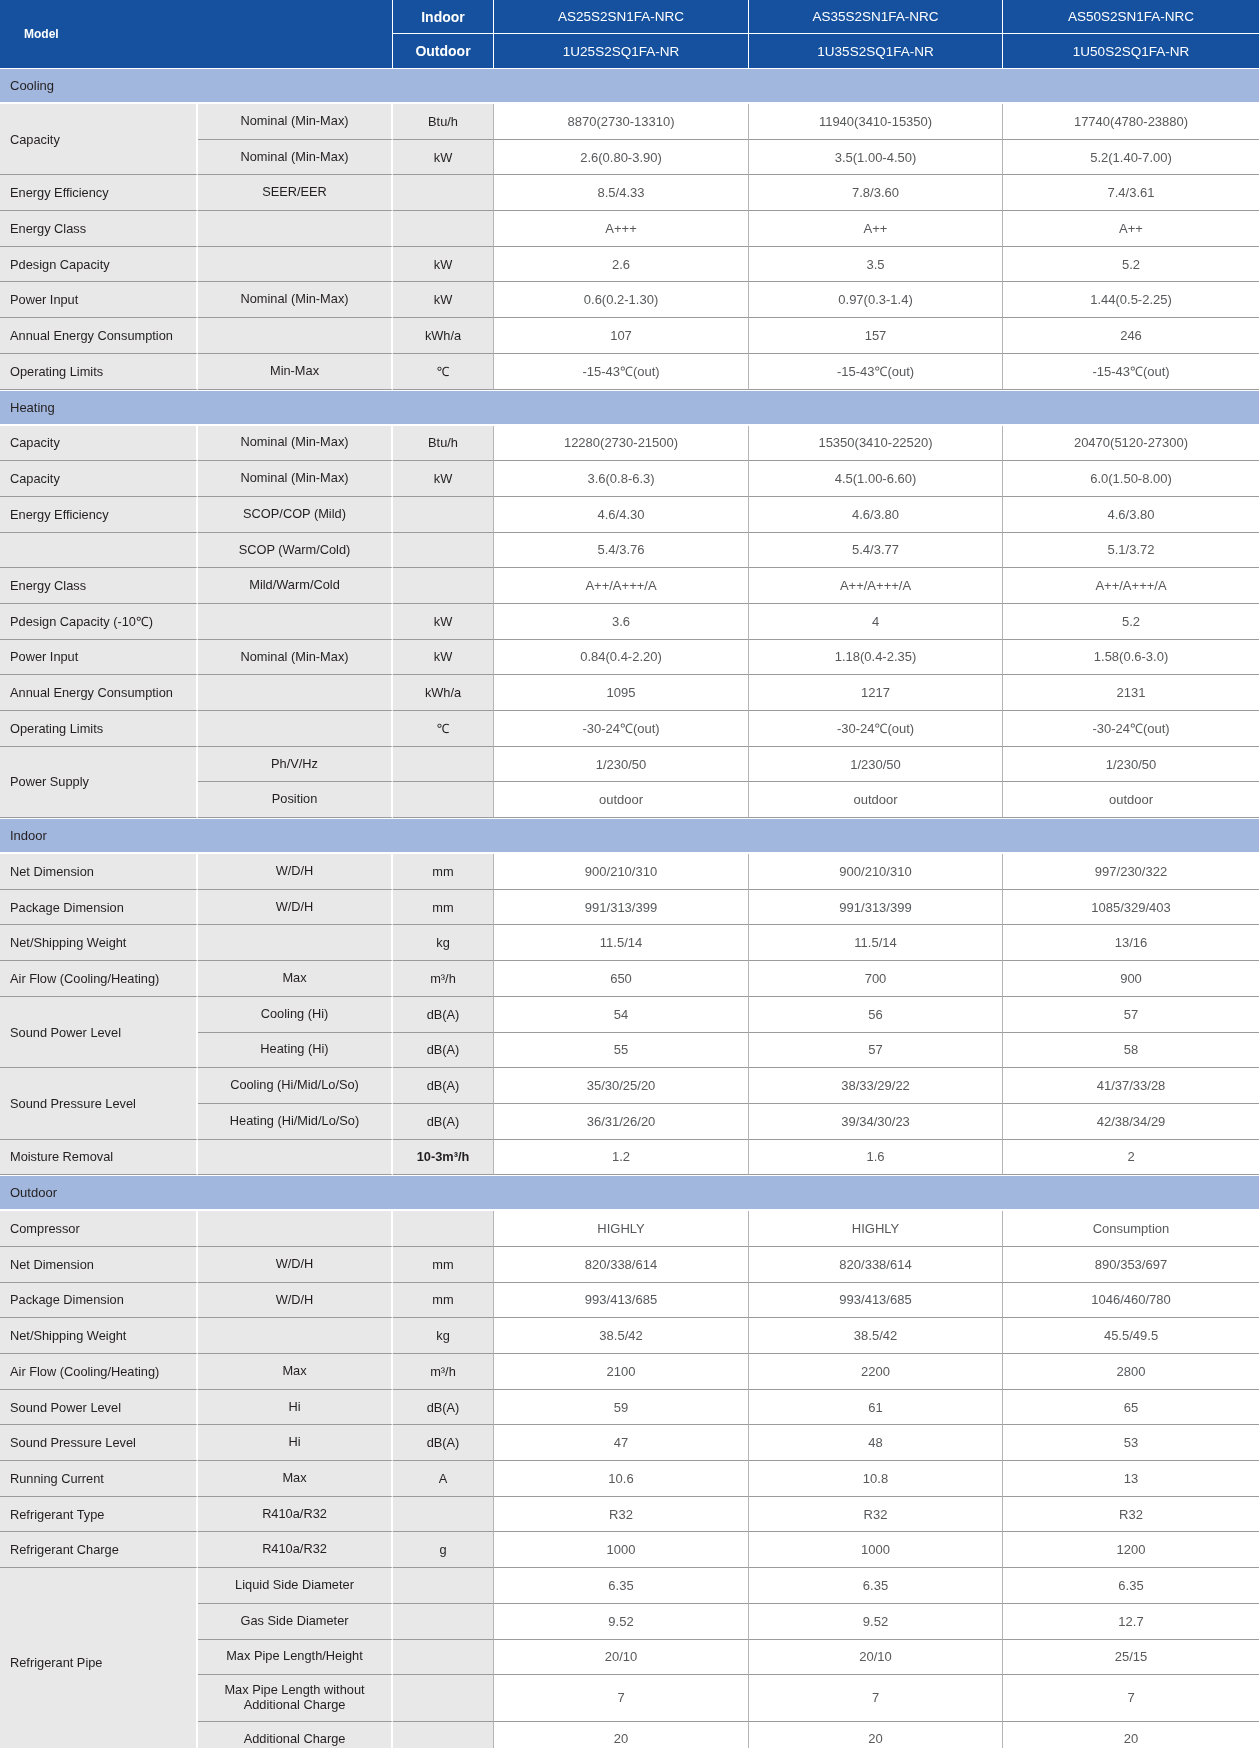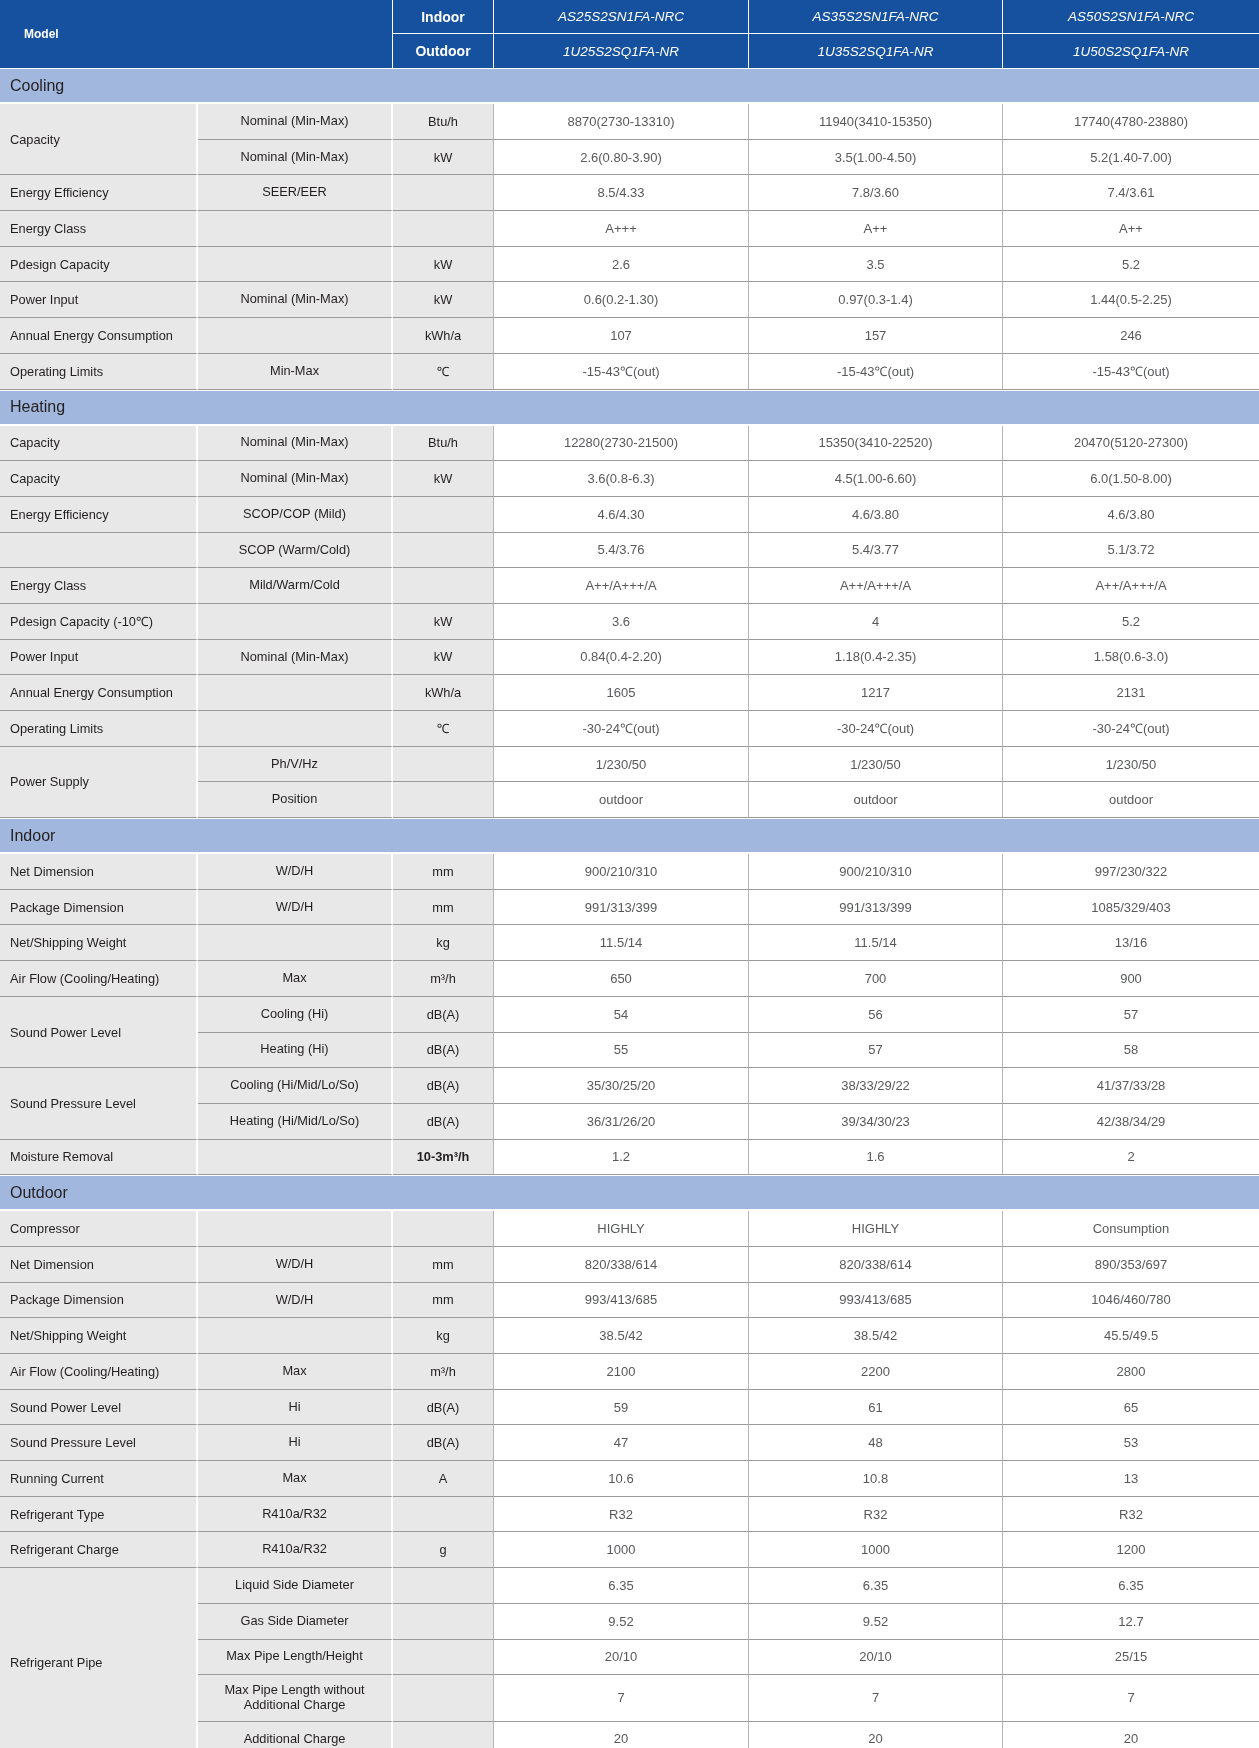--- a/index.html
+++ b/index.html
@@ -42,32 +42,31 @@
   th.h-io{
     text-align:center;
     font-size:14px;
     font-weight:bold;
     border-right:1px solid #fff;
   }
   th.h-m{
     text-align:center;
     font-size:13.5px;
     border-right:1px solid #fff;
-    font-style:italic;
   }
   th.h-last{border-right:none;}
   tr.h-top th.h-io, tr.h-top th.h-m{border-bottom:1px solid #fff;}
 
   
   tbody tr{height:35.7px;}
   tbody tr.secrow{height:36px;}
   td.section{
     background:var(--sec);
     color:var(--labtxt);
-    font-size:16px;
+    font-size:13px;
     text-align:left;
     padding-left:10px;
     vertical-align:middle;
     border-top:1px solid #fff;
     border-bottom:2px solid #fff;
   }
   td.lab, td.sub, td.unit{
     background:var(--lab);
     color:var(--labtxt);
     font-size:12.8px;
@@ -253,21 +252,21 @@
           <td class="sub">Nominal (Min-Max)</td>
           <td class="unit">kW</td>
           <td class="val">0.84(0.4-2.20)</td>
           <td class="val">1.18(0.4-2.35)</td>
           <td class="val last">1.58(0.6-3.0)</td>
         </tr>
         <tr>
           <td class="lab">Annual Energy Consumption</td>
           <td class="sub"></td>
           <td class="unit">kWh/a</td>
-          <td class="val">1605</td>
+          <td class="val">1095</td>
           <td class="val">1217</td>
           <td class="val last">2131</td>
         </tr>
         <tr>
           <td class="lab">Operating Limits</td>
           <td class="sub"></td>
           <td class="unit">℃</td>
           <td class="val">-30-24℃(out)</td>
           <td class="val">-30-24℃(out)</td>
           <td class="val last">-30-24℃(out)</td>

